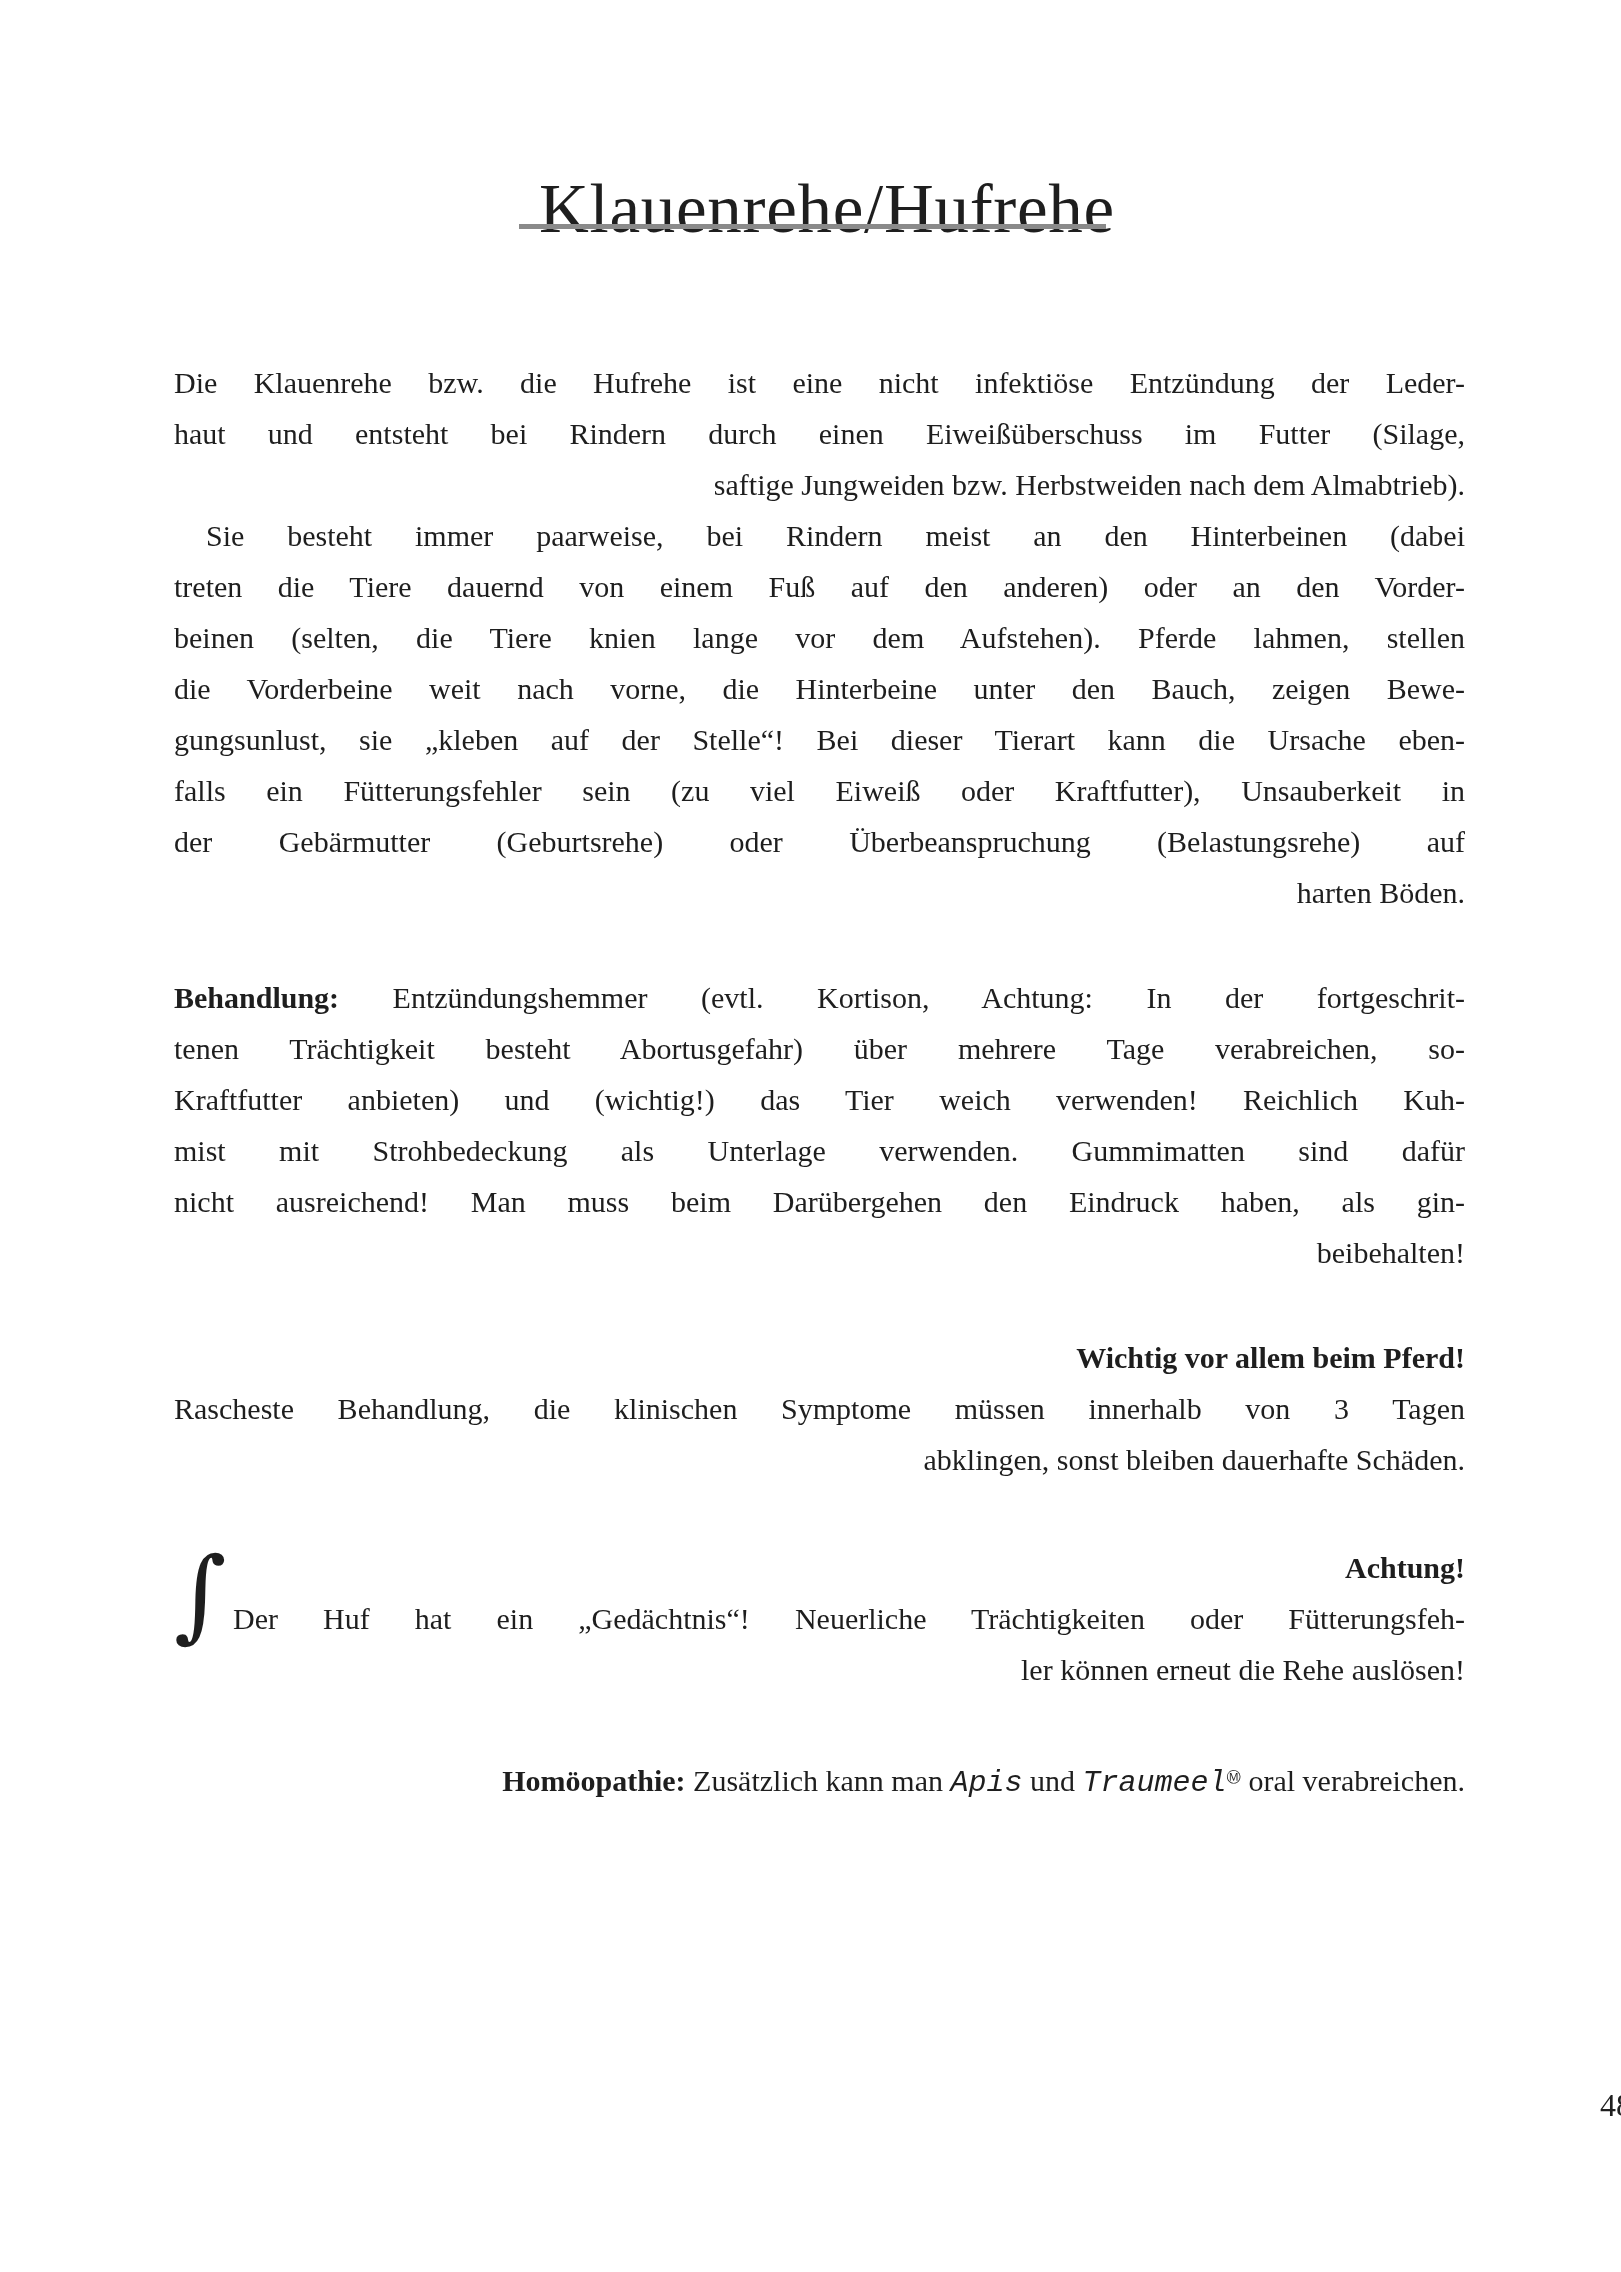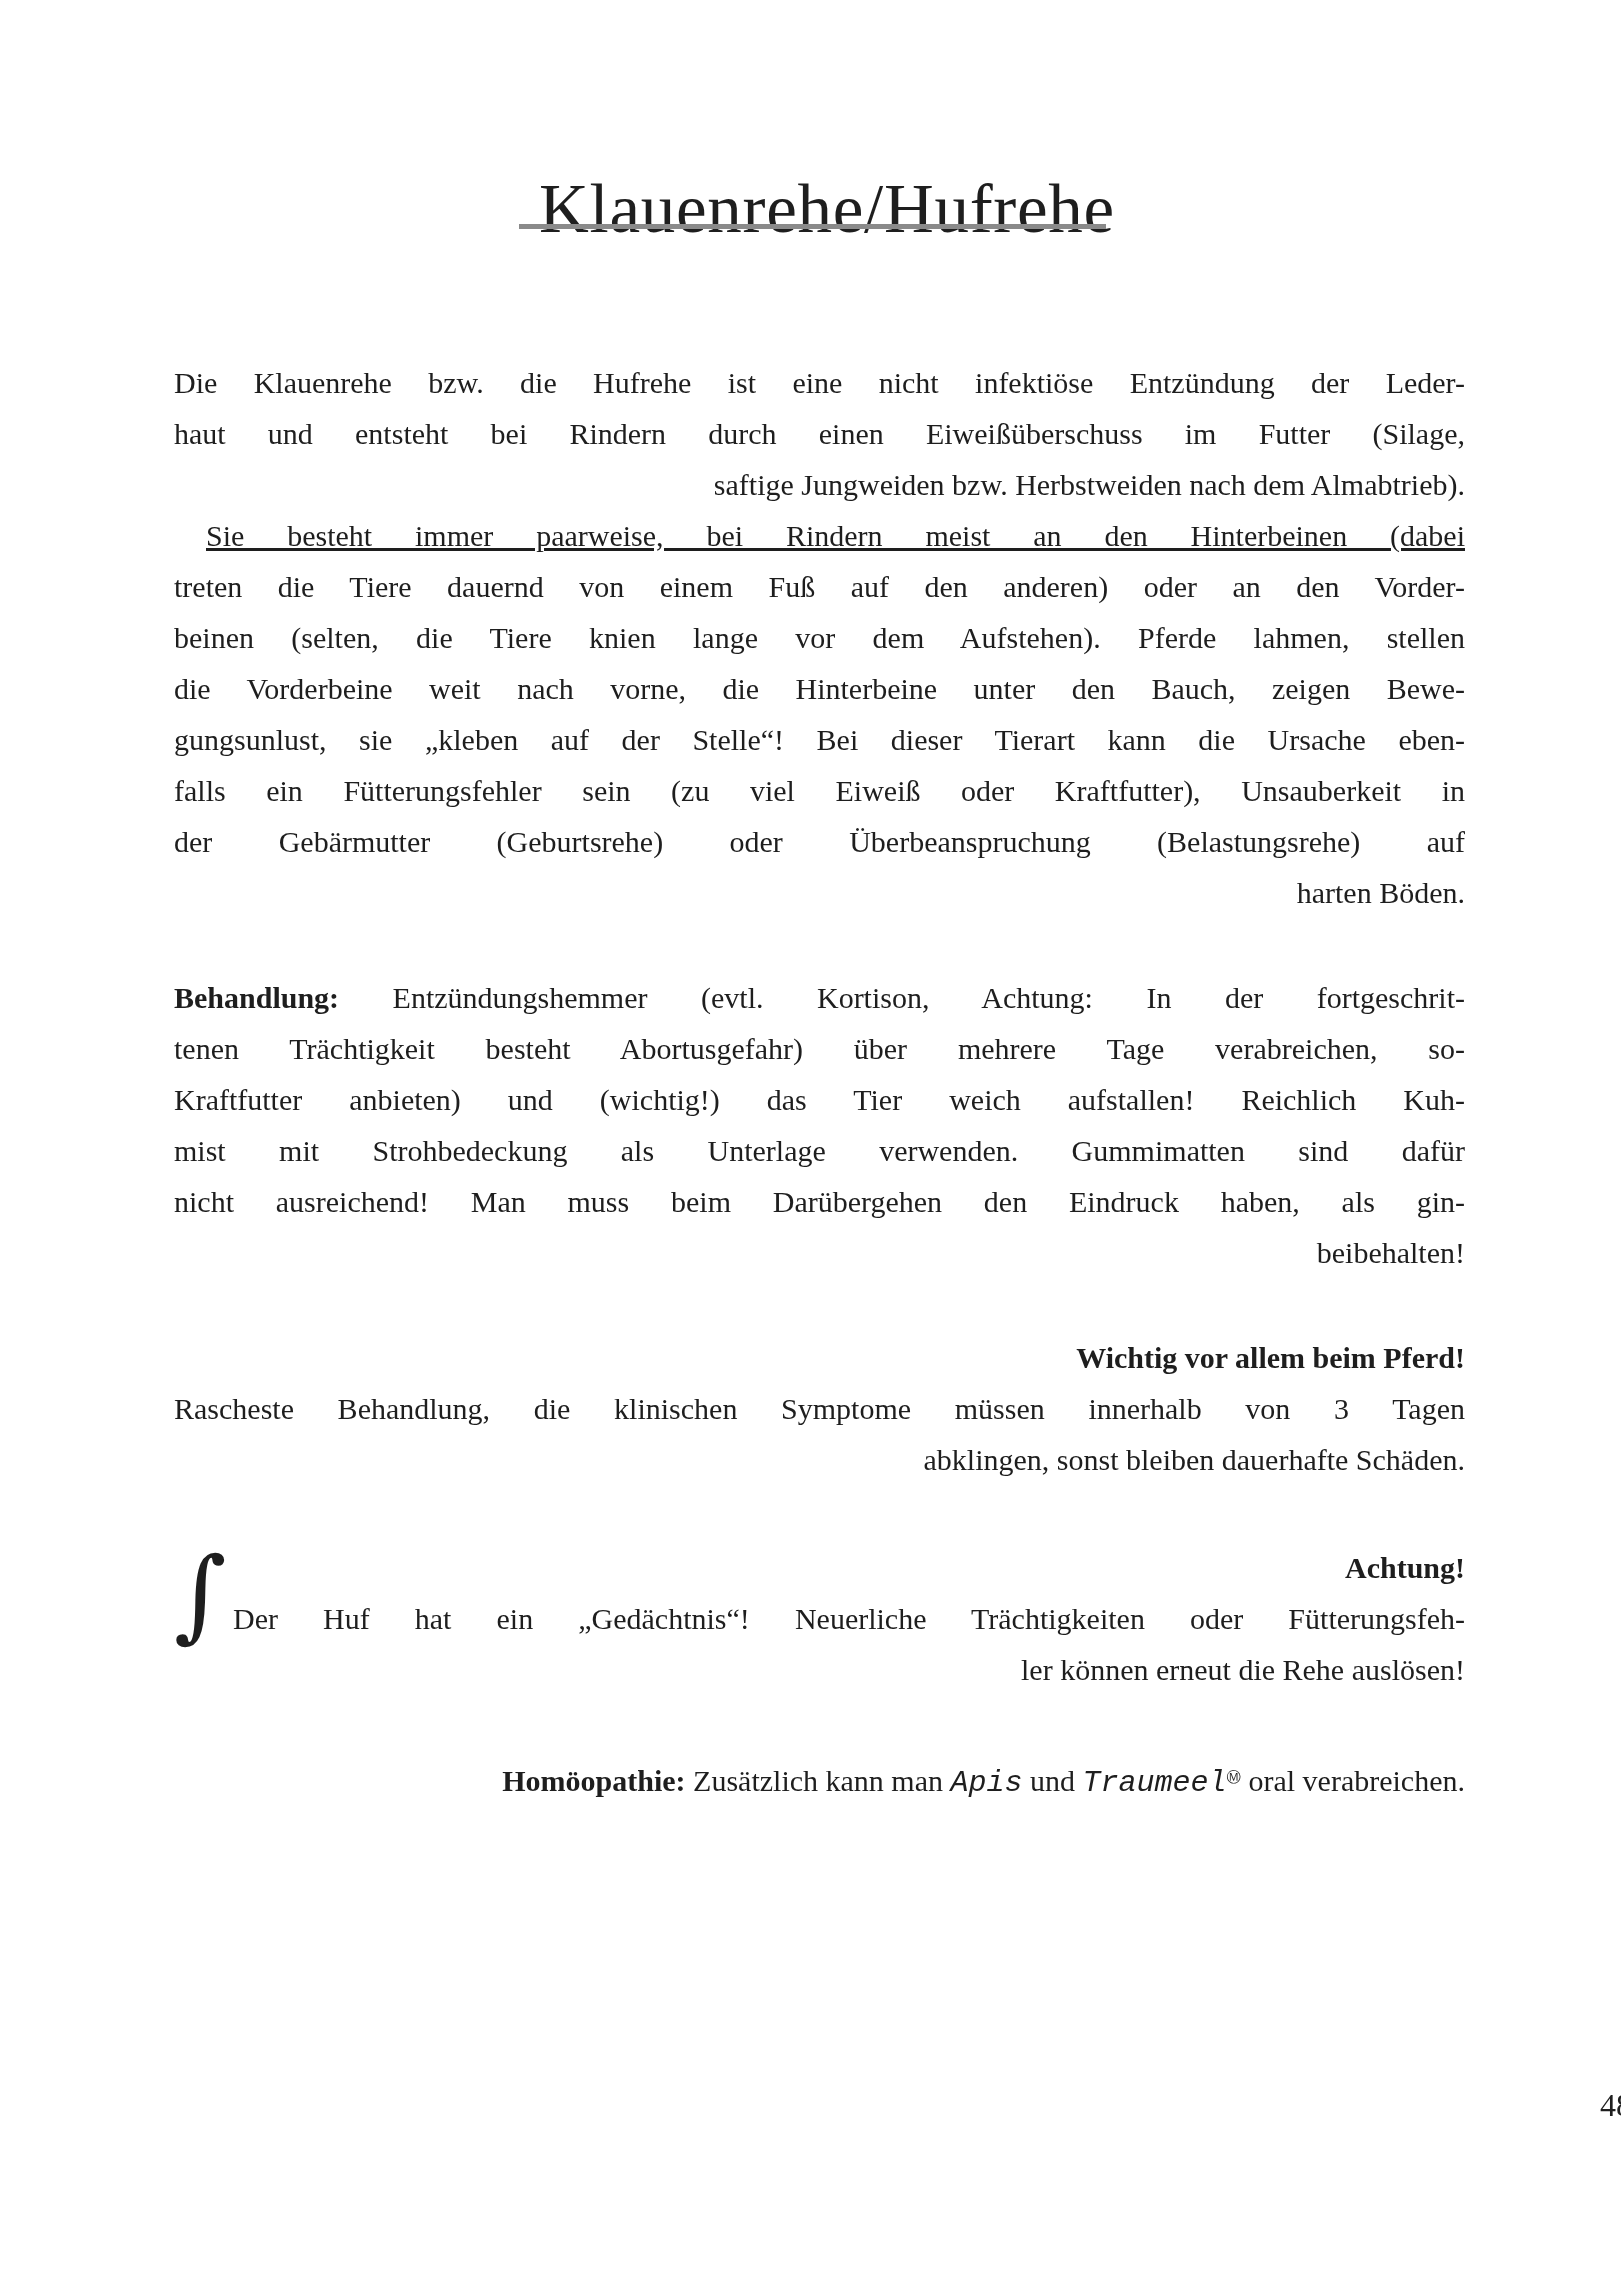--- a/index.html
+++ b/index.html
@@ -26,21 +26,21 @@
     position:absolute; top:357px; left:174px; width:1291px;
     font-size:30px; line-height:51px;
   }
   section { margin:0; padding:0; }
   .gap { margin-top:54px; }
   .line { text-align:right; white-space:normal; }
   .line.just { text-align:justify; text-align-last:justify; }
   .line .b { font-weight:700; }
   .line .i { font-style:italic;font-family:Liberation Mono, monospace; }
   .line .sup { font-size:0.48em; vertical-align:0.62em; font-family:"DejaVu Sans",sans-serif; }
-  .line.ind { padding-left:32px;text-decoration:underline; }
+  .line.ind { padding-left:32px; }
   .callout { position:relative; padding-left:59px; margin-top:57px; }
   .callout-sym {
     position:absolute; left:0px; top:-5.4px;
     font-size:101px; line-height:115px;
     font-family:"DejaVu Serif","DejaVu Sans",serif;
   }
   .homeo { margin-top:57px; }
   .pageno {
     position:absolute; top:2085px; left:0; width:100%;
     text-align:right; font-size:32px; line-height:41px;padding-left:10px;
@@ -66,21 +66,21 @@
         <div class="line just"><span>beinen (selten, die Tiere knien lange vor dem Aufstehen). Pferde lahmen, stellen</span></div>
         <div class="line just"><span>die Vorderbeine weit nach vorne, die Hinterbeine unter den Bauch, zeigen Bewe-</span></div>
         <div class="line just"><span>gungsunlust, sie „kleben auf der Stelle“! Bei dieser Tierart kann die Ursache eben-</span></div>
         <div class="line just"><span>falls ein Fütterungsfehler sein (zu viel Eiweiß oder Kraftfutter), Unsauberkeit in</span></div>
         <div class="line just"><span>der Gebärmutter (Geburtsrehe) oder Überbeanspruchung (Belastungsrehe) auf</span></div>
         <div class="line"><span>harten Böden.</span></div>
       </section>
     <section class="para gap">
         <div class="line just"><span class="b">Behandlung:</span><span> Entzündungshemmer (evtl. Kortison, Achtung: In der fortgeschrit-</span></div>
         <div class="line just"><span>tenen Trächtigkeit besteht Abortusgefahr) über mehrere Tage verabreichen, so-</span></div>
-        <div class="line just"><span>Kraftfutter anbieten) und (wichtig!) das Tier weich aufstallen! Reichlich Kuh-</span></div>
+        <div class="line just"><span>Kraftfutter anbieten) und (wichtig!) das Tier weich verwenden! Reichlich Kuh-</span></div>
         <div class="line just"><span>mist mit Strohbedeckung als Unterlage verwenden. Gummimatten sind dafür</span></div>
         <div class="line just"><span>nicht ausreichend! Man muss beim Darübergehen den Eindruck haben, als gin-</span></div>
         <div class="line"><span>beibehalten!</span></div>
       </section>
     <section class="para gap">
         <div class="line"><span class="b">Wichtig vor allem beim Pferd!</span></div>
         <div class="line just"><span>Rascheste Behandlung, die klinischen Symptome müssen innerhalb von 3 Tagen</span></div>
         <div class="line"><span>abklingen, sonst bleiben dauerhafte Schäden.</span></div>
       </section>
     <section class="callout">

